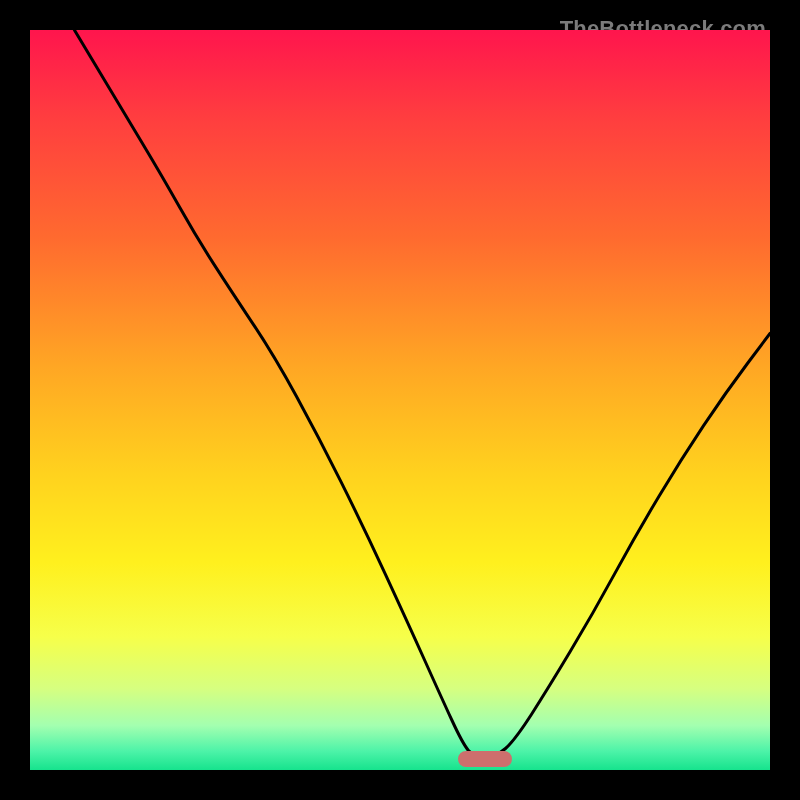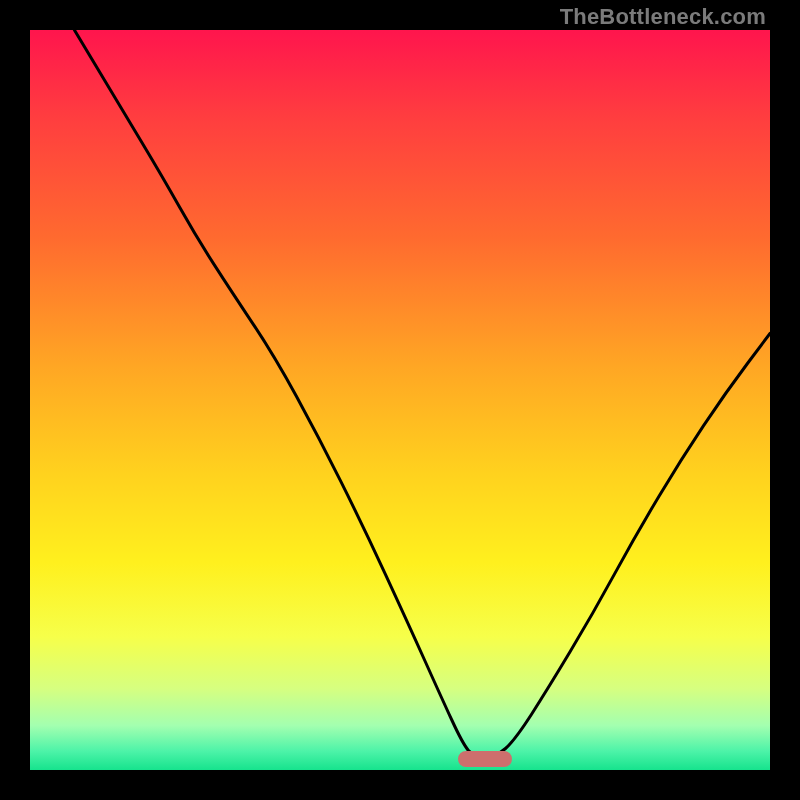--- a/index.html
+++ b/index.html
@@ -20,21 +20,21 @@
   }
   .plot-area {
     position: absolute;
     left: 0;
     top: 0;
     width: 740px;
     height: 740px;
   }
   .watermark {
     position: absolute;
-    top: 4px;
+    top: 16px;
     right: 34px;
     font-family: Arial, Helvetica, sans-serif;
     font-size: 22px;
     font-weight: 600;
     color: #7b7b7b;
     letter-spacing: 0.2px;
     user-select: none;
   }
   .marker {
     position: absolute;

